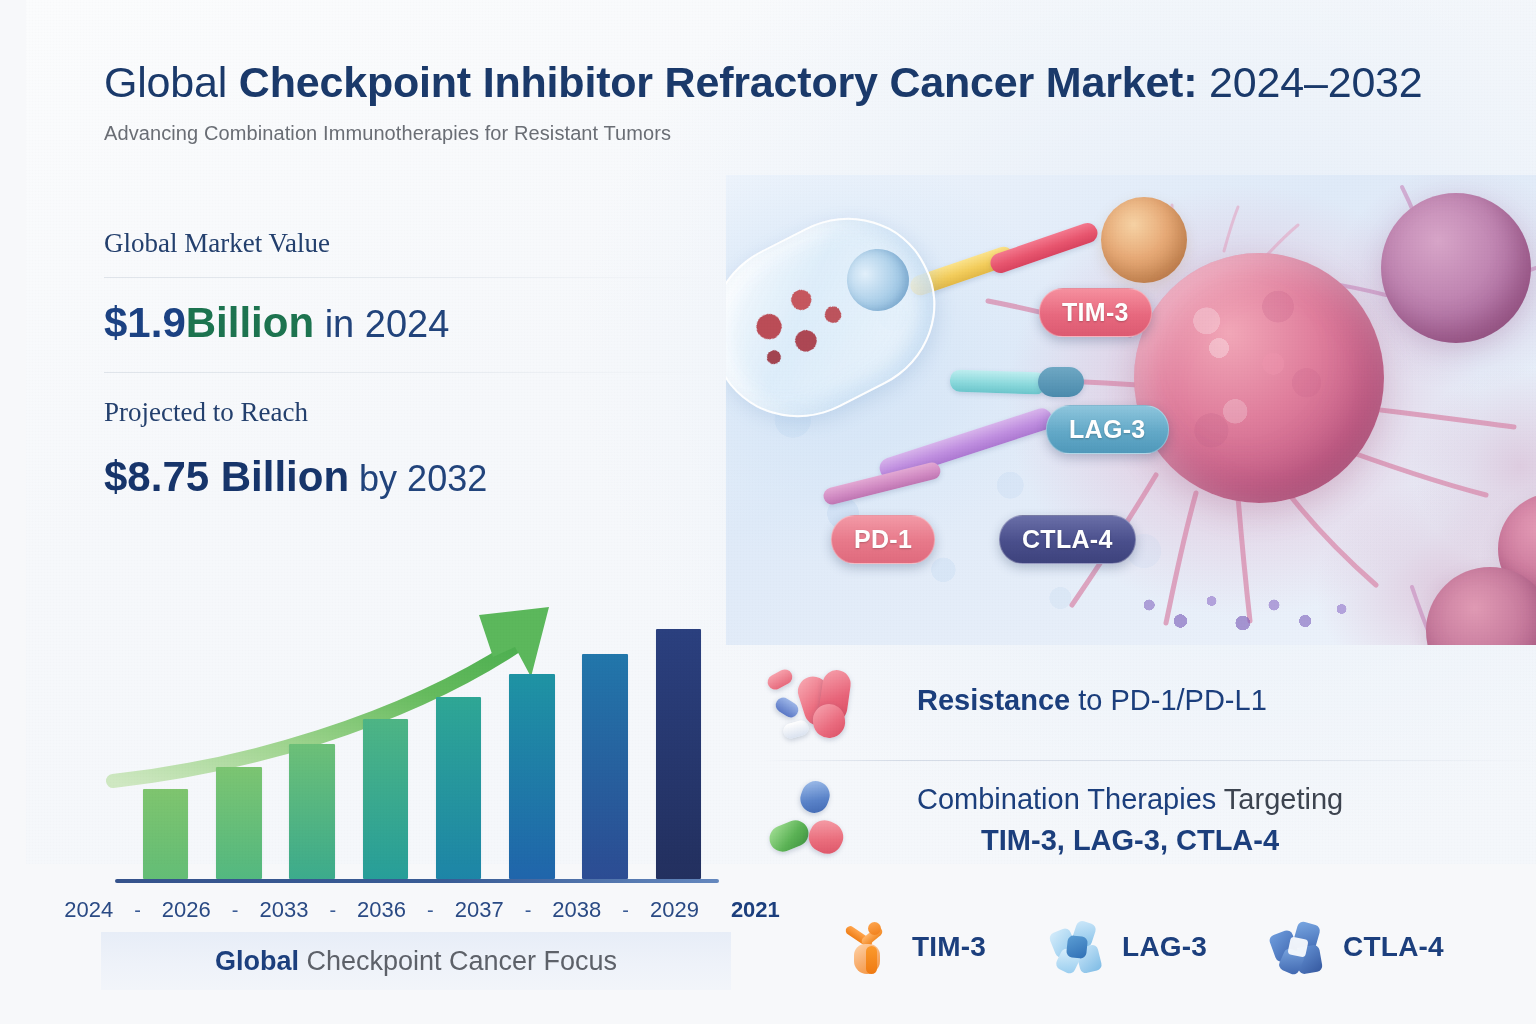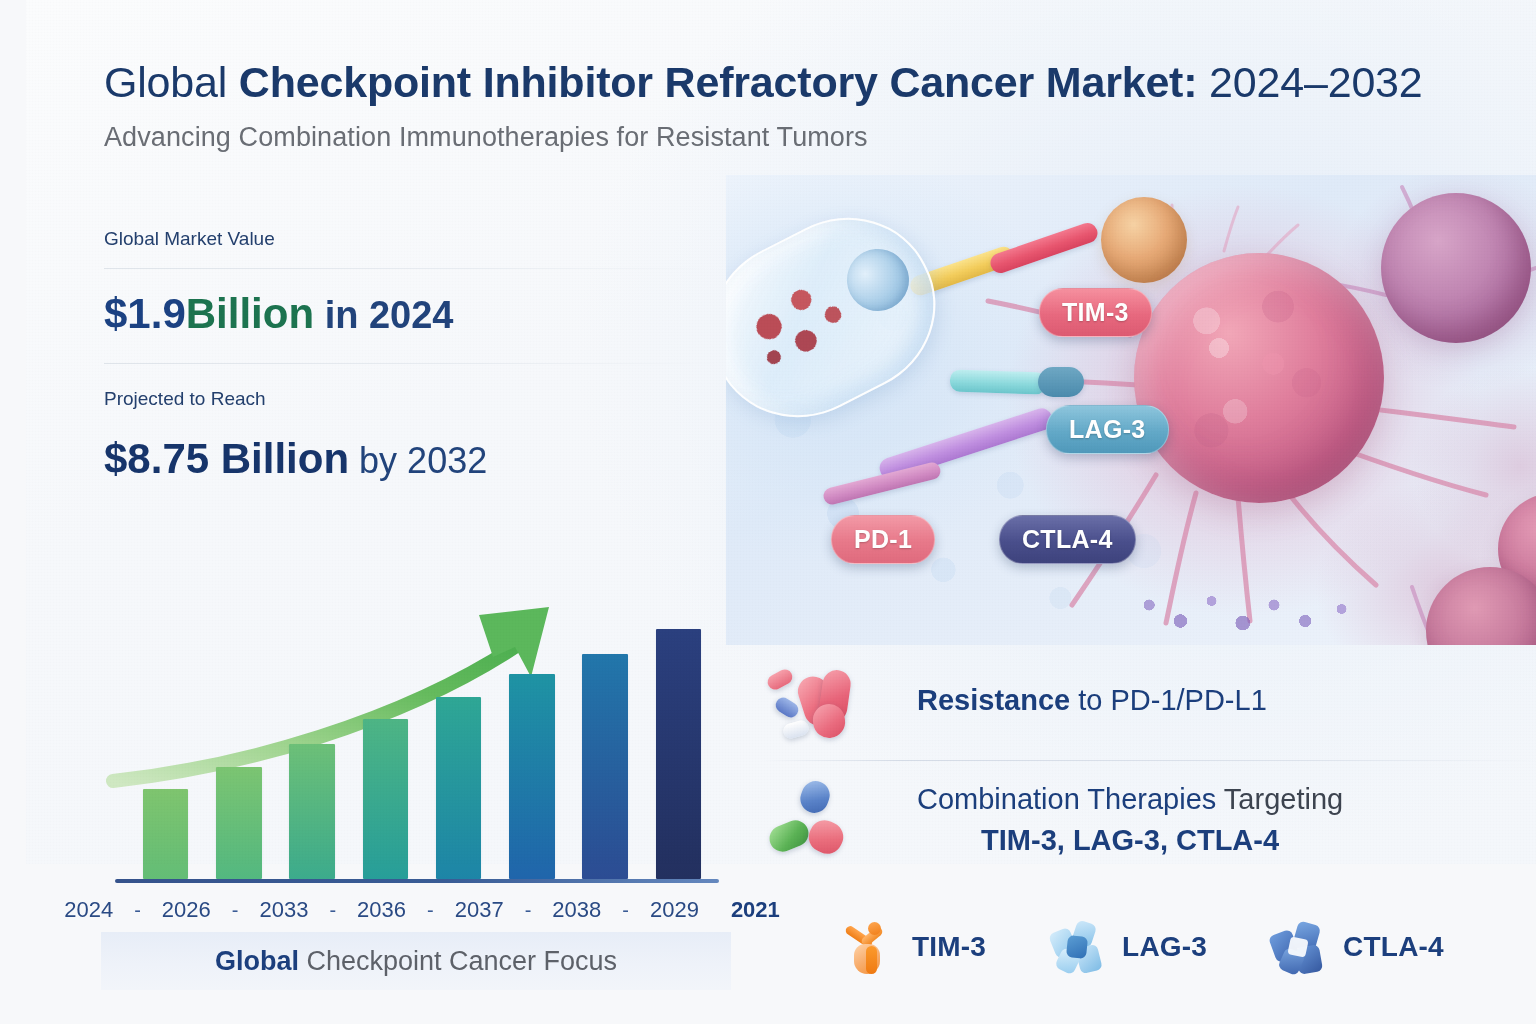--- a/index.html
+++ b/index.html
@@ -27,32 +27,32 @@
 
   
   .header{position:absolute;left:78px;top:58px;width:1420px;}
   .title{
     font-size:43px;line-height:1.12;color:#1b3a6b;white-space:nowrap;
     letter-spacing:-.2px;
   }
   .title .t-light{font-weight:400;}
   .title .t-bold{font-weight:700;}
   .subtitle{
-    margin-top:16px;font-size:27px;color:#6a6e75;font-weight:400;letter-spacing:.1px;
+    margin-top:16px;font-size:20px;color:#6a6e75;font-weight:400;letter-spacing:.1px;
   }
 
   
   .left-panel{position:absolute;left:78px;top:228px;width:620px;}
-  .stat-label{font-size:19px;color:#24406e;font-weight:400;}
+  .stat-label{font-size:27px;color:#24406e;font-weight:400;font-family:Liberation Serif, serif;}
   .divider{height:1px;background:linear-gradient(90deg,#dfe4ea 0%,#e8ecf1 60%,rgba(232,236,241,0) 100%);margin:18px 0 0 0;}
   .stat-big{font-size:42px;font-weight:700;line-height:1.1;white-space:nowrap;}
   .c-navy{color:#1c4283;}
   .c-navy-d{color:#17356b;}
   .c-green{color:#1d7450;}
-  .reg{font-weight:700;color:#22447c;font-size:38px;text-align:center;}
+  .reg{font-weight:400;color:#22447c;font-size:38px;text-align:center;}
   .reg-sm{font-weight:400;color:#22447c;font-size:36px;}
 
   .cagr-badge{
     display:inline-block;margin-top:30px;
     padding:13px 30px 14px 28px;border-radius:34px;
     background:linear-gradient(100deg,#38447f 0%,#3d5f94 26%,#4a87a6 50%,#63ab92 74%,#8cc98c 100%);
     color:#ffffff;font-size:29px;white-space:nowrap;
     box-shadow:0 3px 10px rgba(50,70,110,.22);
   }
   .cagr-badge .b{font-weight:700;}

